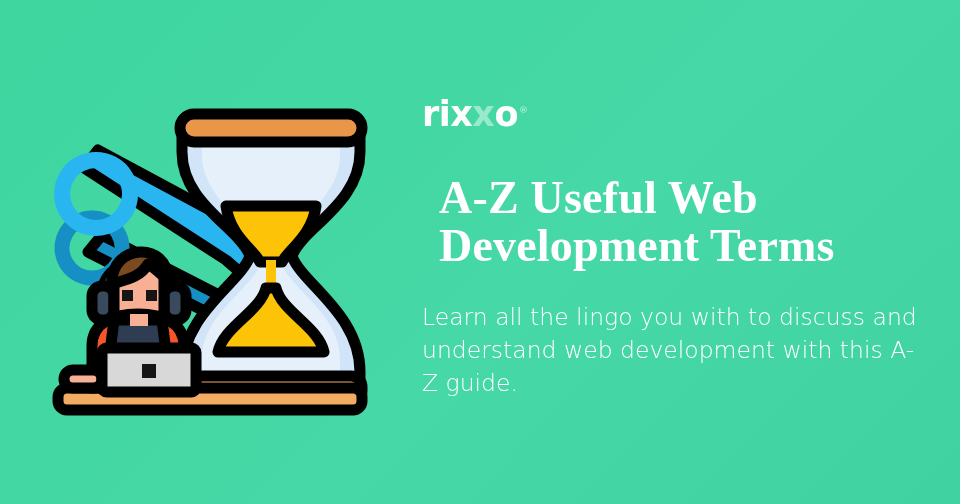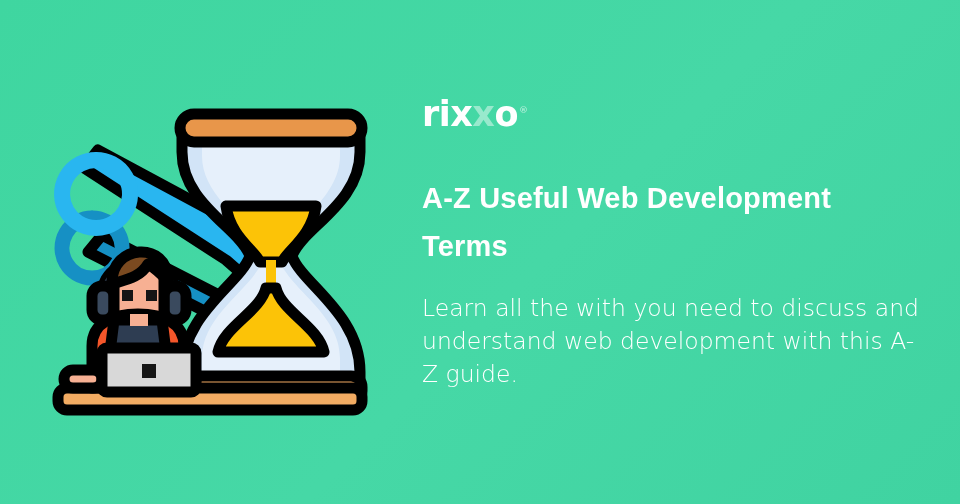--- a/index.html
+++ b/index.html
@@ -59,27 +59,28 @@
     font-size: 9px;
     vertical-align: super;
     color: rgba(255,255,255,0.55);
     letter-spacing: 0;
     margin-left: 1px;
   }
 
   
   #headline {
     margin-top: 42px;
-    font-family: Liberation Sans, sans-serif;
+    font-family: Liberation Serif, serif;
     font-weight: bold;
-    font-size: 29px;
+    font-size: 46px;
     line-height: 48px;
     color: #ffffff;
     letter-spacing: 0.2px;
     max-width: 450px;
+    margin-left: 17px;
   }
 
   
   #subheading {
     margin-top: 22px;
     font-family: "DejaVu Sans", "Liberation Sans", sans-serif;
     font-size: 23.5px;
     line-height: 33px;
     color: #ffffff;
     font-weight: 300;
@@ -174,16 +175,16 @@
   </div>
 
   <div id="content">
 
     <div id="logo">
       <span>rix</span><span class="lg-faded">x</span><span>o</span><span class="lg-tm">®</span>
     </div>
 
     <h1 id="headline">A-Z Useful Web Development Terms</h1>
 
-    <p id="subheading">Learn all the with you need to discuss and understand web development with this A-Z guide.</p>
+    <p id="subheading">Learn all the lingo you with to discuss and understand web development with this A-Z guide.</p>
 
   </div>
 </div>
 
 </body></html>

